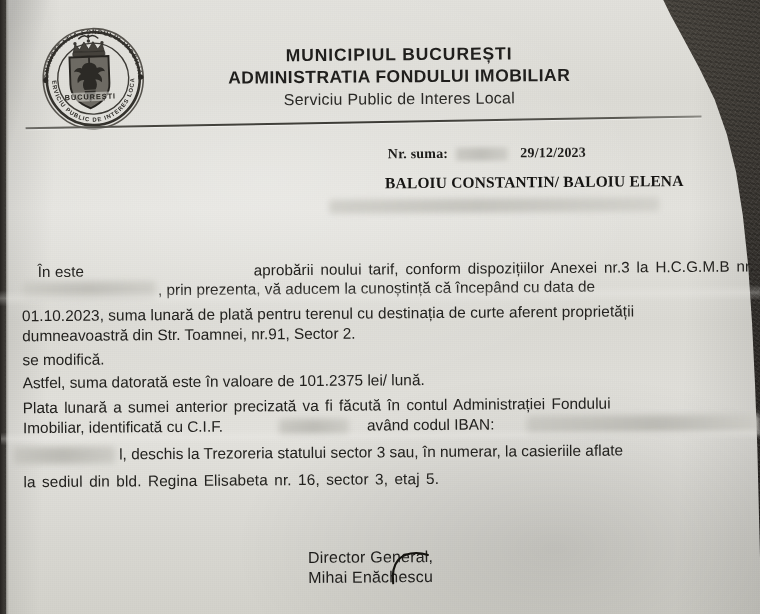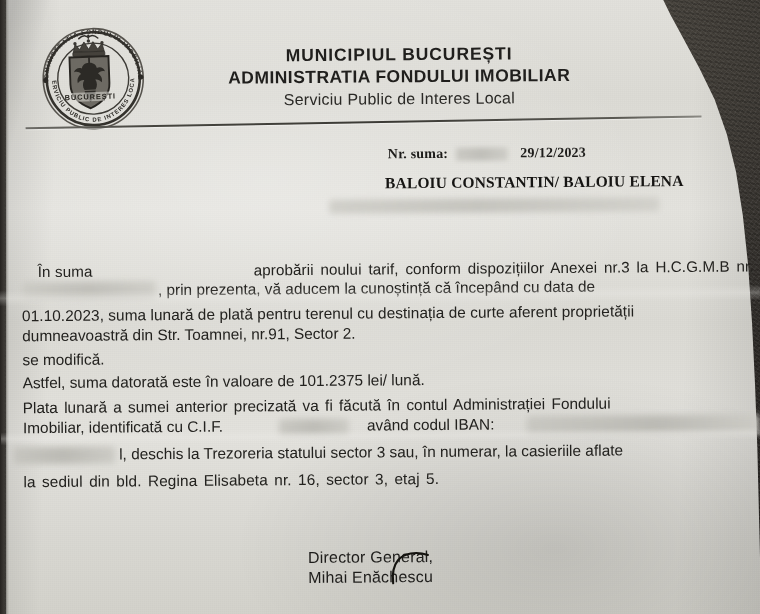--- a/index.html
+++ b/index.html
@@ -278,21 +278,21 @@
       <span id="reg-redact" class="redact"></span>
       <span id="reg-date">29/12/2023</span>
     </div>
 
     <div id="recipient">BALOIU CONSTANTIN/ BALOIU ELENA</div>
     <div id="recipient-redact"></div>
 
     <div id="body">
 
       <div class="ln p1-l1 just">
-        <span>În  suma</span>
+        <span>În  este</span>
         <span class="wspread">aprobării  noului  tarif,  conform  dispozițiilor  Anexei  nr.3  la  H.C.G.M.B  nr.</span>
       </div>
 
       <div class="ln p1-l2">
         <span id="l2-redact"></span>
         <span class="p1-l2-txt">,  prin  prezenta,  vă  aducem  la  cunoștință  că  începând  cu data de</span>
       </div>
 
       <div class="ln p1-l3">01.10.2023, suma lunară de plată pentru terenul cu destinația de curte aferent proprietății</div>
 

